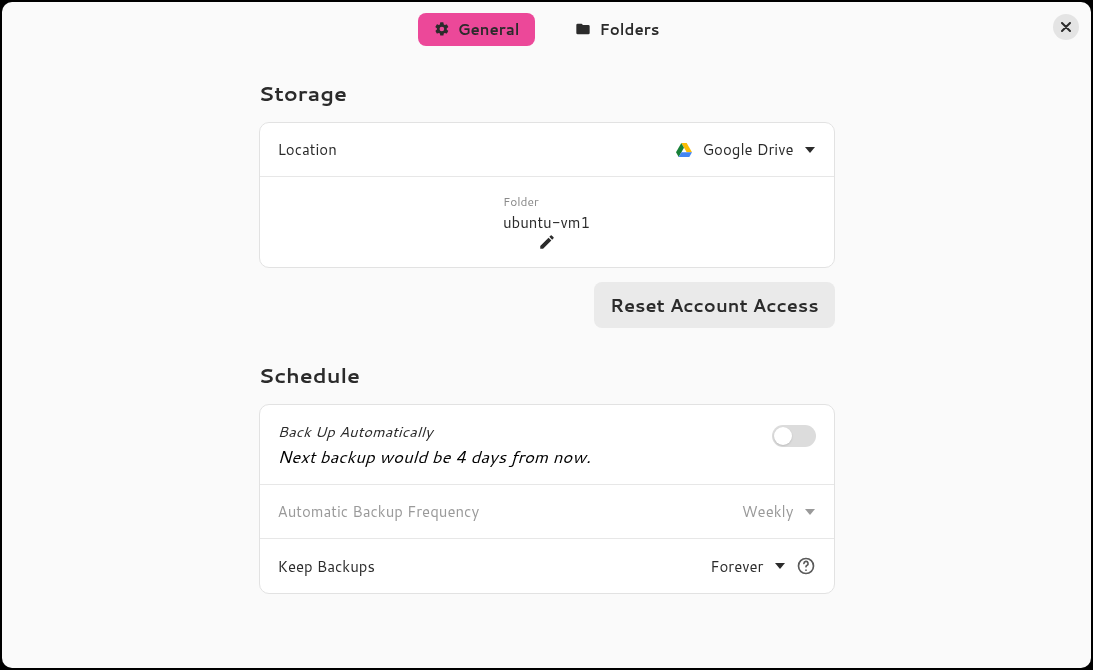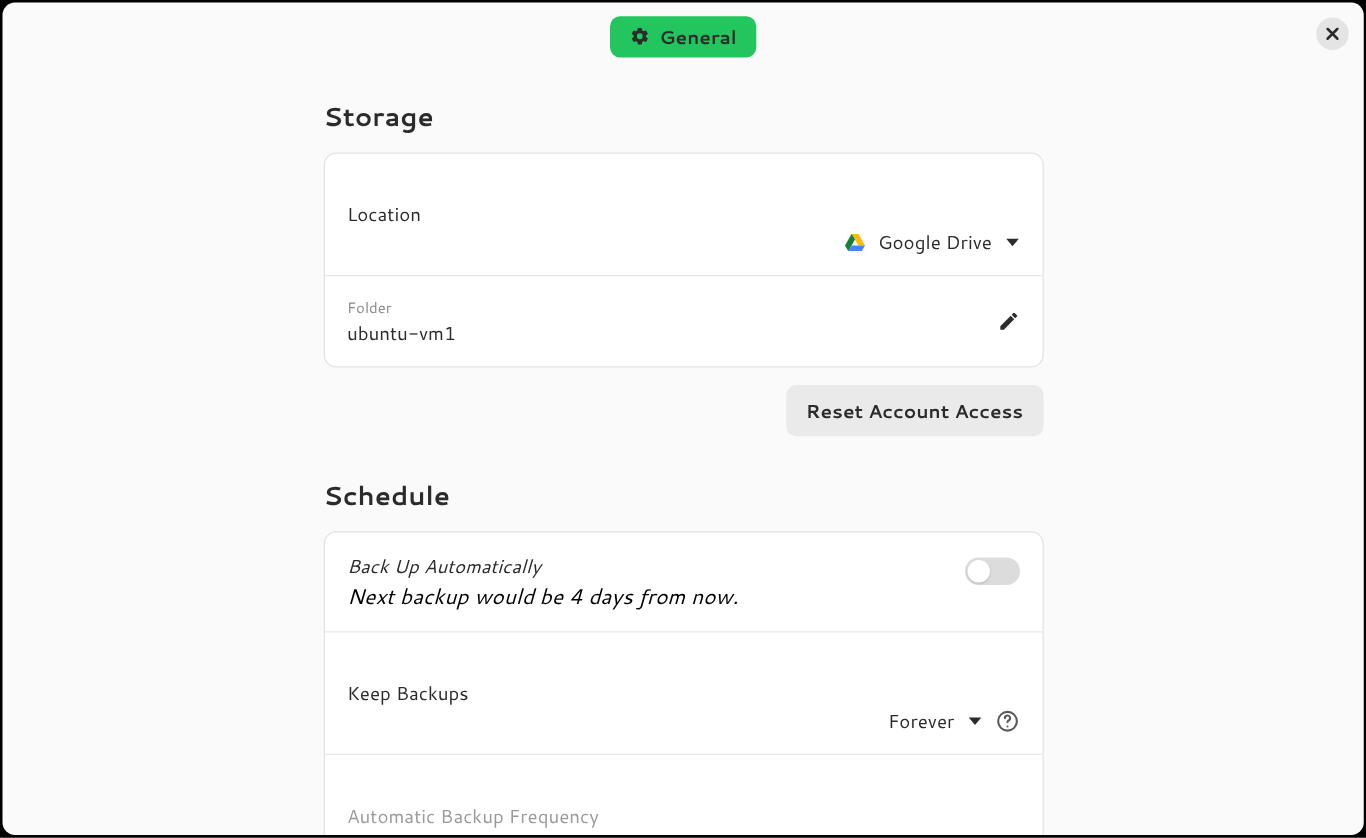--- a/index.html
+++ b/index.html
@@ -11,56 +11,56 @@
   
   .header {
     position: relative; height: 48px; display: flex; justify-content: center; align-items: center;
     padding-top: 6px;
   }
   .tabbar { display: flex; gap: 24px; }
   .tab {
     display: flex; align-items: center; gap: 8px; padding: 6px 16px; border-radius: 8px;
     font-weight: 700; font-size: 15px; color: #2b2b2b;
   }
-  .tab.active { background: #22c55e; }
+  .tab.active { background: #ec4899; }
   .tab .ic { width: 16px; height: 16px; }
   .close-btn {
     position: absolute; right: 12px; top: 12px; width: 26px; height: 26px; border-radius: 50%;
     background: #e4e4e4; display: flex; align-items: center; justify-content: center;
     font-size: 14px; color: #2b2b2b;
   }
 
   .content { width: 576px; margin: 28px auto 0; }
   .section-title { font-weight: 700; font-size: 21px; color: #2b2b2b; margin-bottom: 14px; }
 
   .card {
     background: #ffffff; border: 1px solid #e2e2e2; border-radius: 10px; overflow: hidden;
   }
   .row {
     display: flex; align-items: center; justify-content: space-between;
     padding: 16px 18px; border-bottom: 1px solid #e7e7e7; min-height: 54px;
   }
   .row:last-child { border-bottom: none; }
   .row .label { font-size: 15px; color: #2b2b2b; }
-  .row .value-group { display: flex; align-items: center; gap: 10px; margin-top: 44px; }
+  .row .value-group { display: flex; align-items: center; gap: 10px; }
   .value-text { font-size: 15px; color: #2b2b2b; }
   .chev { width: 12px; height: 12px; }
   .muted .label, .muted .value-text, .muted svg { color: #9a9a9a; fill: #9a9a9a; }
 
   
-  .folder-row { flex-direction: row; align-items: center; }
+  .folder-row { flex-direction: column; align-items: center; }
   .folder-col { display: flex; flex-direction: column; gap: 2px; }
   .folder-small { font-size: 12px; color: #8a8a8a; }
   .folder-val { font-size: 15px; color: #2b2b2b; text-align: center; }
   .edit-ic { width: 18px; height: 18px; color: #2b2b2b; }
 
   .reset-wrap { display: flex; justify-content: flex-end; margin-top: 14px; margin-bottom: 32px; }
   .reset-btn {
     background: #eaeaea; border-radius: 8px; padding: 10px 16px; font-weight: 700;
-    font-size: 15px; color: #2b2b2b;
+    font-size: 18px; color: #2b2b2b;
   }
 
   
   .auto-row { align-items: flex-start; font-style: italic; }
   .auto-col { display: flex; flex-direction: column; gap: 2px; }
   .sub { font-size: 17px; color: #000000; }
   .toggle {
     width: 44px; height: 22px; background: #dcdcdc; border-radius: 20px; position: relative;
     margin-top: 4px;
   }
@@ -79,20 +79,26 @@
 
 <div class="window">
 
   <div class="header">
     <div class="tabbar">
       <div class="tab active">
         <svg class="ic" viewBox="0 0 24 24" fill="#2b2b2b">
             <path d="M19.14,12.94a7,7,0,0,0,.05-.94,7,7,0,0,0-.05-.94l2.11-1.65a.5.5,0,0,0,.12-.64l-2-3.46a.5.5,0,0,0-.61-.22l-2.49,1a7,7,0,0,0-1.63-.94l-.38-2.65A.5.5,0,0,0,13.77,2H9.77a.5.5,0,0,0-.49.42L8.9,5.07a7,7,0,0,0-1.63.94l-2.49-1a.5.5,0,0,0-.61.22l-2,3.46a.5.5,0,0,0,.12.64L4.4,11a7,7,0,0,0,0,1.88L2.29,14.5a.5.5,0,0,0-.12.64l2,3.46a.5.5,0,0,0,.61.22l2.49-1a7,7,0,0,0,1.63.94l.38,2.65a.5.5,0,0,0,.49.42h4a.5.5,0,0,0,.49-.42l.38-2.65a7,7,0,0,0,1.63-.94l2.49,1a.5.5,0,0,0,.61-.22l2-3.46a.5.5,0,0,0-.12-.64ZM11.77,15.5A3.5,3.5,0,1,1,15.27,12,3.5,3.5,0,0,1,11.77,15.5Z"></path>
           </svg>
         <span>General</span>
+      </div>
+      <div class="tab">
+        <svg class="ic" viewBox="0 0 24 24" fill="#2b2b2b">
+            <path d="M10 4H4a2 2 0 0 0-2 2v12a2 2 0 0 0 2 2h16a2 2 0 0 0 2-2V8a2 2 0 0 0-2-2h-8l-2-2z"></path>
+          </svg>
+        <span>Folders</span>
       </div>
     </div>
     <div class="close-btn">
       <svg width="10" height="10" viewBox="0 0 10 10">
           <path d="M1 1 L9 9 M9 1 L1 9" stroke="#2b2b2b" stroke-width="2" stroke-linecap="round"></path>
         </svg>
     </div>
   </div>
 
   <div class="content">
@@ -133,39 +139,39 @@
     <div class="card">
       <div class="row auto-row">
         <div class="auto-col">
           <span class="label">Back Up Automatically</span>
           <span class="sub">Next backup would be 4 days from now.</span>
         </div>
         <div class="toggle">
           <div class="knob"></div>
         </div>
       </div>
+      <div class="row muted">
+        <span class="label">Automatic Backup Frequency</span>
+        <span class="value-group">
+          <span class="value-text">Weekly</span>
+          <svg class="chev" viewBox="0 0 12 12" fill="#9a9a9a">
+              <path d="M1 3 L6 9 L11 3 Z"></path>
+            </svg>
+        </span>
+      </div>
       <div class="row">
         <span class="label">Keep Backups</span>
         <span class="value-group">
           <span class="value-text">Forever</span>
           <svg class="chev" viewBox="0 0 12 12" fill="#2b2b2b">
               <path d="M1 3 L6 9 L11 3 Z"></path>
             </svg>
           <svg class="help-ic" viewBox="0 0 24 24" fill="none" stroke="#5a5a5a" stroke-width="2">
               <circle cx="12" cy="12" r="9"></circle>
               <path d="M9.5 9a2.5 2.5 0 1 1 3.5 2.3c-.8.4-1 .9-1 1.7" stroke-linecap="round"></path>
               <circle cx="12" cy="17" r="1" fill="#5a5a5a" stroke="none"></circle>
             </svg>
         </span>
       </div>
-      <div class="row muted">
-        <span class="label">Automatic Backup Frequency</span>
-        <span class="value-group">
-          <span class="value-text">Weekly</span>
-          <svg class="chev" viewBox="0 0 12 12" fill="#9a9a9a">
-              <path d="M1 3 L6 9 L11 3 Z"></path>
-            </svg>
-        </span>
-      </div>
     </div>
 
   </div>
 </div>
 
 </body></html>

